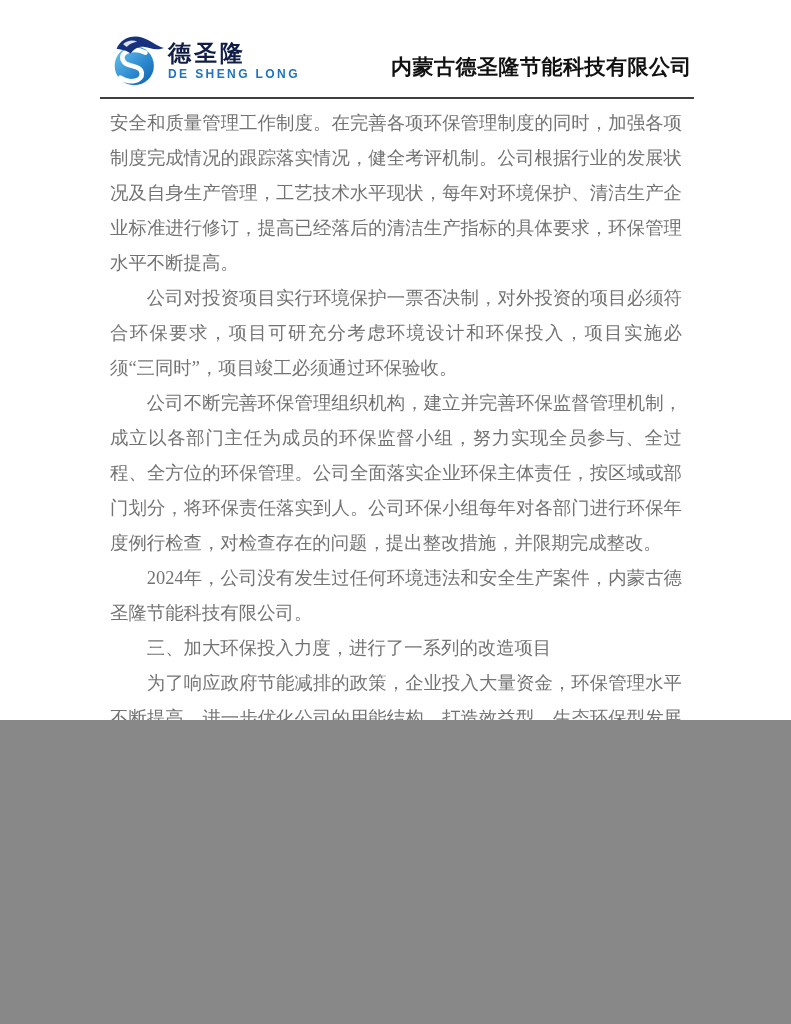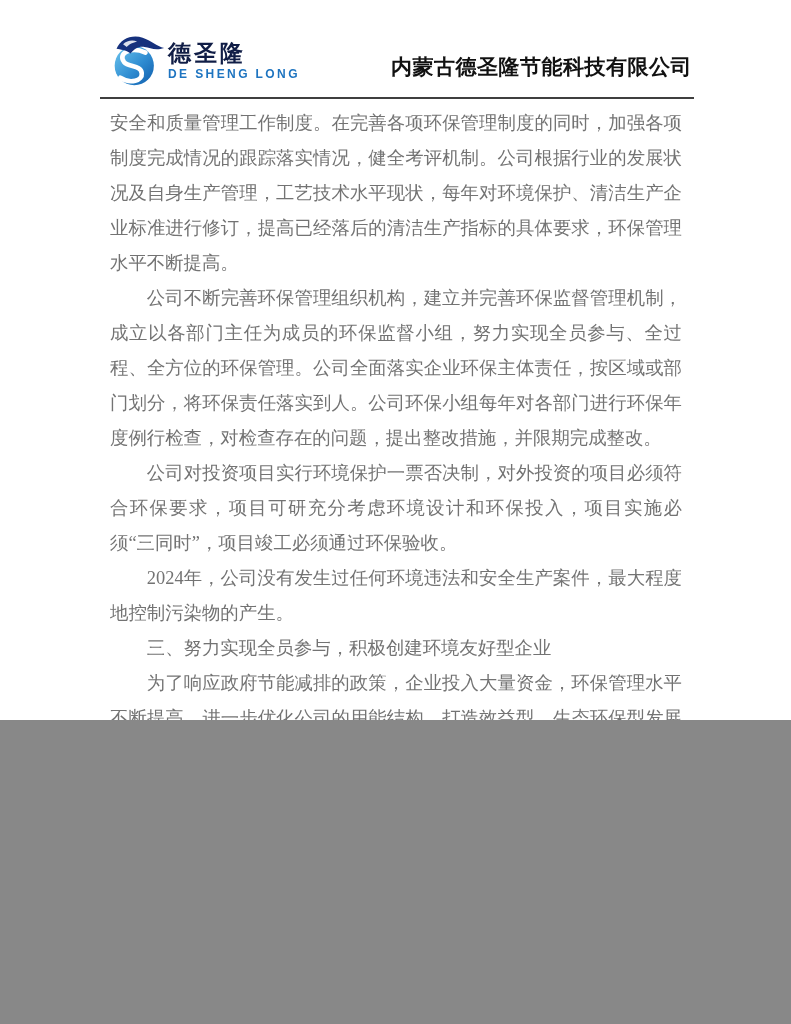--- a/index.html
+++ b/index.html
@@ -83,24 +83,24 @@
         <span class="logo-text">
           <div class="logo-cn">德圣隆</div>
           <div class="logo-en">DE SHENG LONG</div>
         </span>
       </div>
       <div class="company-name">内蒙古德圣隆节能科技有限公司</div>
     </div>
 
     <div class="text-block">
       <p class="para no-indent">安全和质量管理工作制度。在完善各项环保管理制度的同时，加强各项制度完成情况的跟踪落实情况，健全考评机制。公司根据行业的发展状况及自身生产管理，工艺技术水平现状，每年对环境保护、清洁生产企业标准进行修订，提高已经落后的清洁生产指标的具体要求，环保管理水平不断提高。</p>
+      <p class="para">公司对投资项目实行环境保护一票否决制，对外投资的项目必须符合环保要求，项目可研充分考虑环境设计和环保投入，项目实施必须“三同时”，项目竣工必须通过环保验收。</p>
       <p class="para">公司不断完善环保管理组织机构，建立并完善环保监督管理机制，成立以各部门主任为成员的环保监督小组，努力实现全员参与、全过程、全方位的环保管理。公司全面落实企业环保主体责任，按区域或部门划分，将环保责任落实到人。公司环保小组每年对各部门进行环保年度例行检查，对检查存在的问题，提出整改措施，并限期完成整改。</p>
-      <p class="para">公司对投资项目实行环境保护一票否决制，对外投资的项目必须符合环保要求，项目可研充分考虑环境设计和环保投入，项目实施必须“三同时”，项目竣工必须通过环保验收。</p>
-      <p class="para">2024年，公司没有发生过任何环境违法和安全生产案件，最大程度地控制污染物的产生。</p>
-      <p class="para">三、努力实现全员参与，积极创建环境友好型企业</p>
+      <p class="para">2024年，公司没有发生过任何环境违法和安全生产案件，内蒙古德圣隆节能科技有限公司。</p>
+      <p class="para">三、加大环保投入力度，进行了一系列的改造项目</p>
       <p class="para">为了响应政府节能减排的政策，企业投入大量资金，环保管理水平不断提高，进一步优化公司的用能结构，打造效益型、生态环保型发展企业。</p>
     </div>
 
   </div>
 
   <div class="footer">
     <span>8</span>
   </div>
 </div>
 

